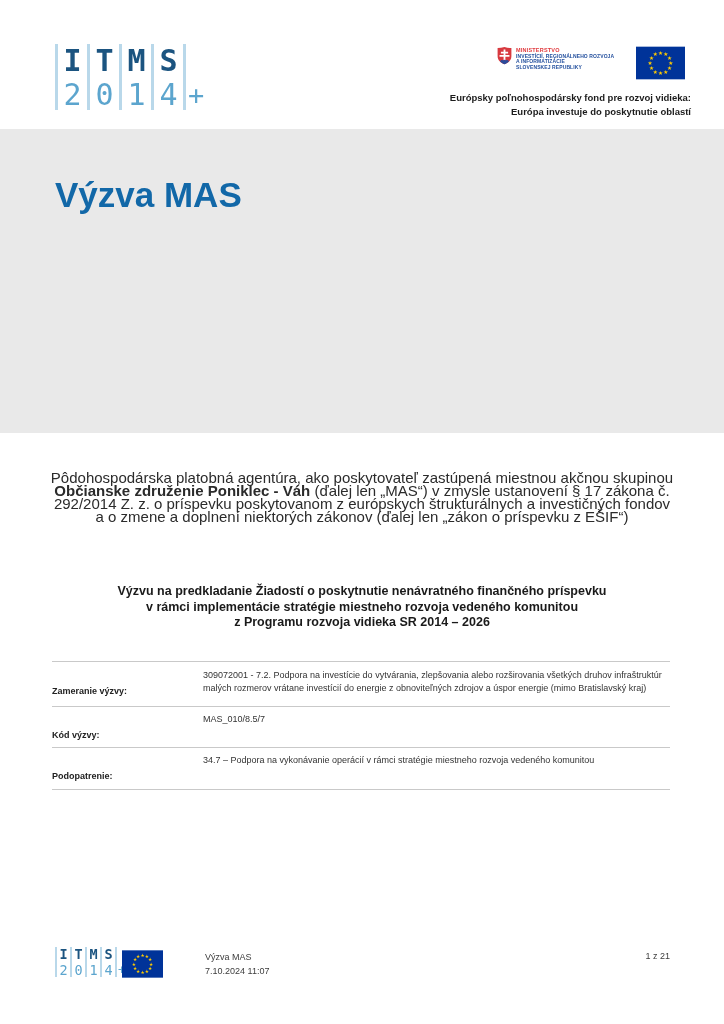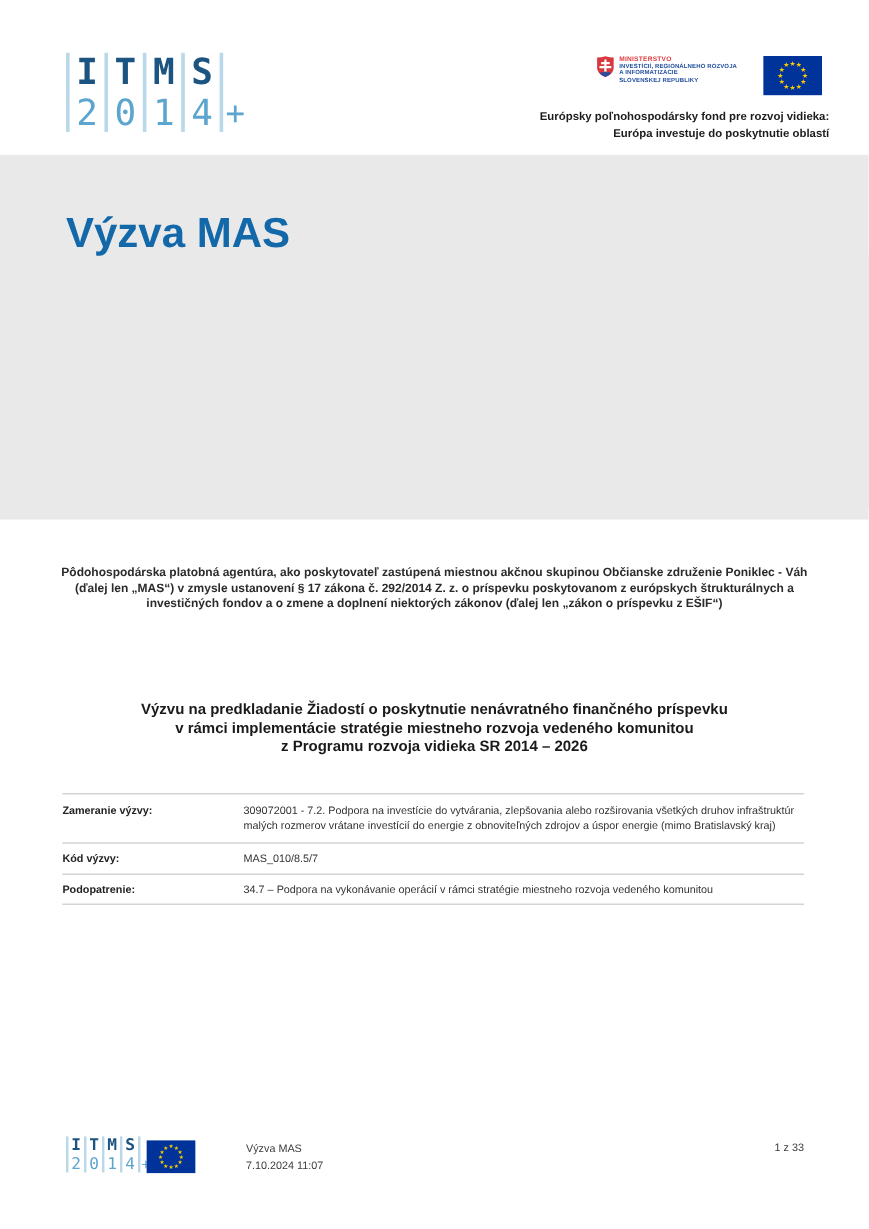--- a/index.html
+++ b/index.html
@@ -46,32 +46,32 @@
   .tagline { position:absolute; right:33px; top:91px; text-align:right;
              font-weight:bold; font-size:9.5px; line-height:13.5px; color:#1c1c1c; }
 
   
   .banner { position:absolute; left:0; top:129px; width:724px; height:304px; background:#e9e9e9; }
   .banner h1 { position:absolute; left:55px; top:46px; font-size:35px; font-weight:bold;
                color:#1268a8; letter-spacing:0; }
 
   
   .intro { position:absolute; left:48px; top:471px; width:628px; text-align:center;
-           font-size:10px; line-height:13px; color:#2b2b2b;font-weight:bold; }
+           font-size:15px; line-height:13px; color:#2b2b2b; }
   .announce { position:absolute; left:0; top:537px; width:724px; text-align:center;
               font-weight:bold; font-size:11px; color:#1a1a1a; }
   .heading { position:absolute; left:0; top:584px; width:724px; text-align:center;
              font-weight:bold; font-size:12.5px; line-height:15.5px; color:#1a1a1a; }
   .heading span { display:block; }
 
   .details { position:absolute; left:52px; top:661px; width:618px; font-size:9px; line-height:12.5px; }
   .drow { display:flex; border-top:1px solid #c9c9c9; padding:6px 0 6px; }
   .drow:last-child { border-bottom:1px solid #c9c9c9;justify-content:space-between; }
   .drow.tall { padding:7px 0 8px; }
-  .dlabel { width:151px; flex-shrink:0; font-weight:bold; color:#222; }
+  .dlabel { width:151px; flex-shrink:0; font-weight:bold; color:#222;margin-top:16px; }
   .dvalue { flex:1; color:#333; }
 
   
   .ftr-text { position:absolute; left:205px; top:950px; font-size:9px; line-height:14px; color:#3d3d3d; }
   .ftr-page { position:absolute; right:54px; top:951px; font-size:9px; color:#3d3d3d; }
 </style>
 </head>
 <body>
 
 <div class="page">
@@ -207,15 +207,15 @@
       <text x="14.27" y="12.05">★</text>
         <text x="17.75" y="8.6">★</text>
     </g>
   </svg>
 
   <div class="ftr-text">
     <div>Výzva MAS</div>
     <div>7.10.2024 11:07</div>
   </div>
 
-  <div class="ftr-page">1 z 33</div>
+  <div class="ftr-page">1 z 21</div>
 
 </div>
 
 </body></html>

